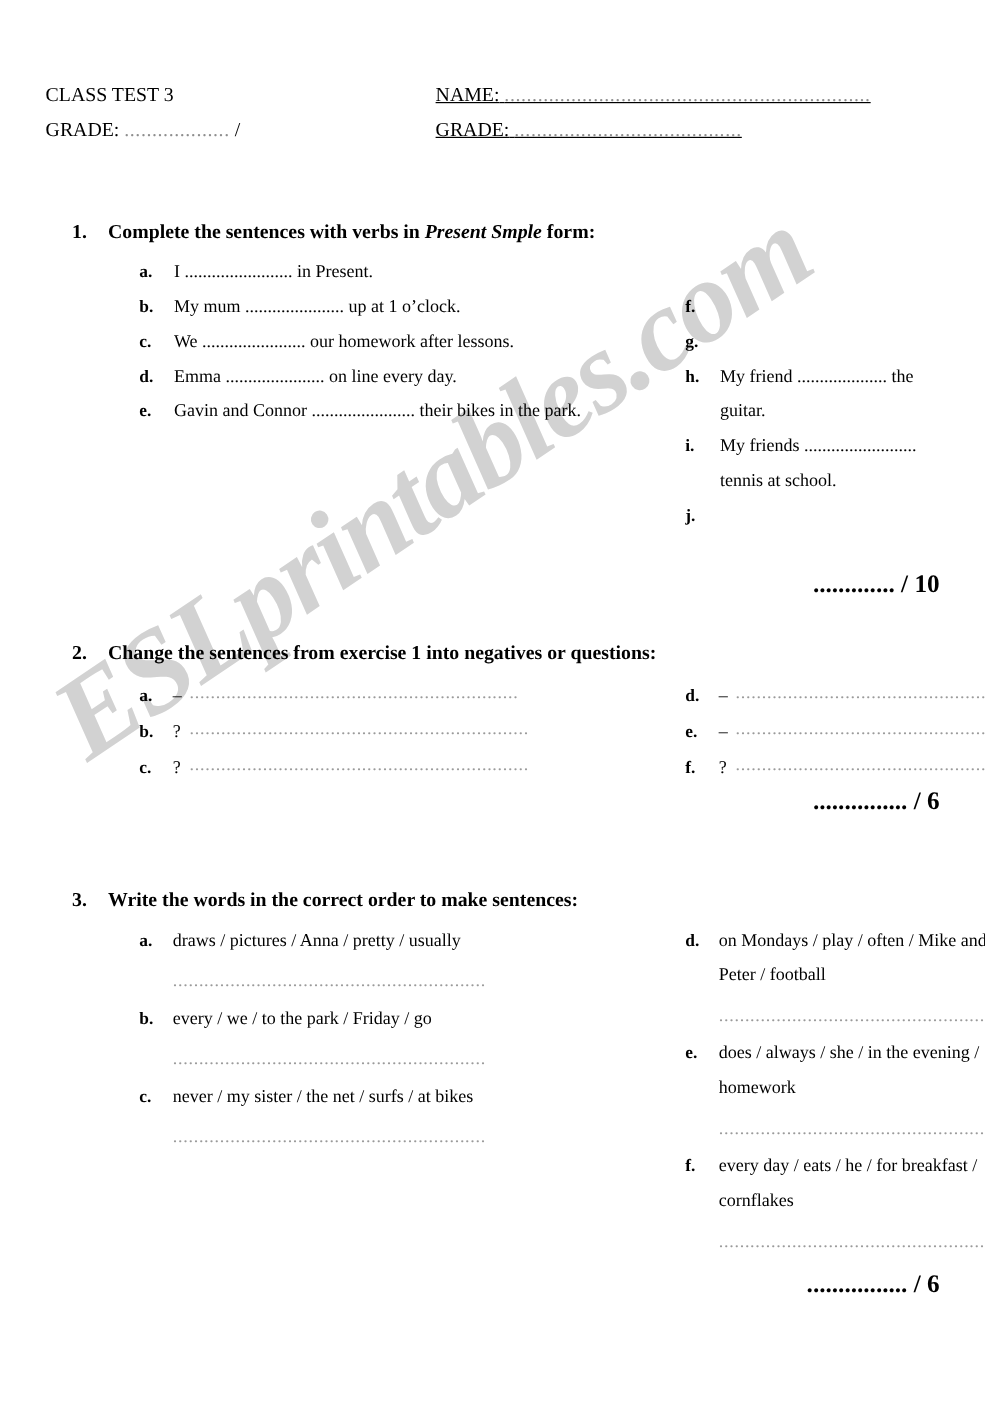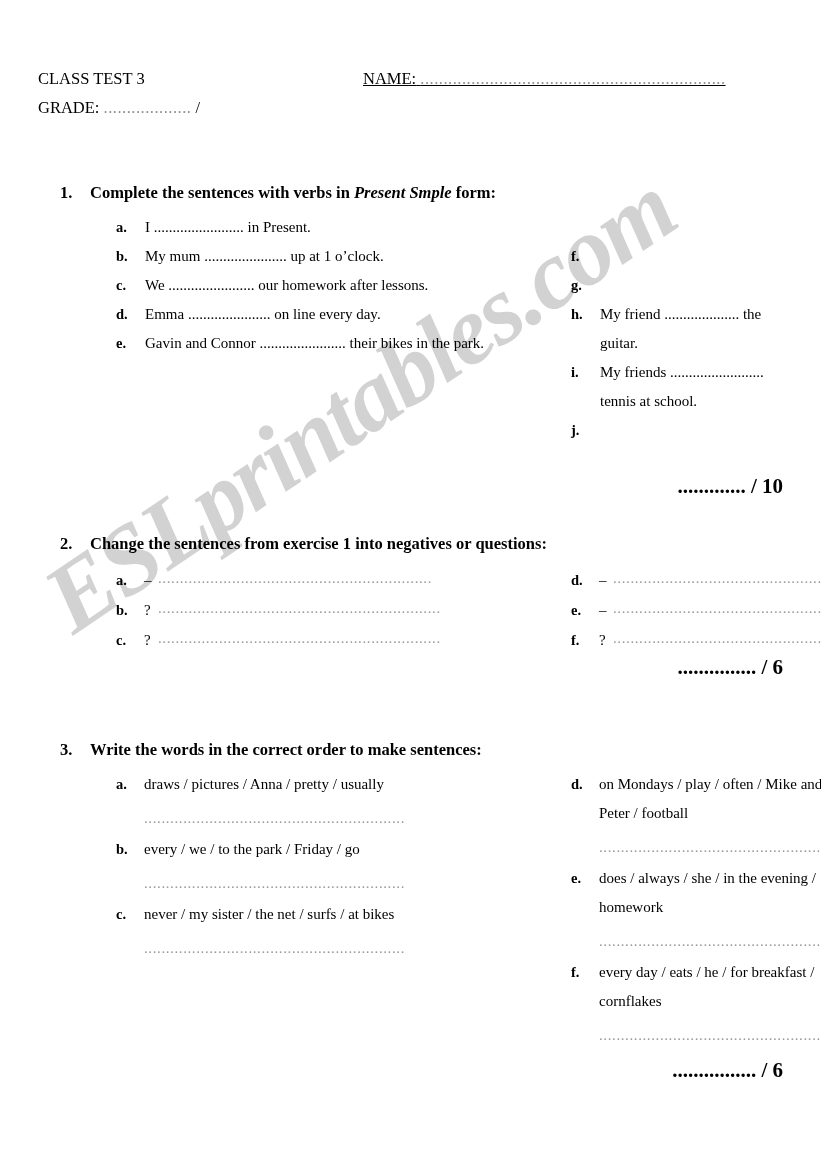--- a/index.html
+++ b/index.html
@@ -155,20 +155,24 @@
         <span>NAME:</span>
         <span class="dots-faint">..................................................................</span>
       </div>
     </div>
     <div class="hdr-row">
       <div class="hdr-left">
         <span>GRADE:</span>
         <span class="dots-faint">...................</span>
         <span>/</span>
       </div>
+      <div class="hdr-right">
+        <span>GRADE:</span>
+        <span class="dots-faint">.........................................</span>
+      </div>
     </div>
   </div>
 
   <div class="abs ex-heading" style="left:60px; top:183px;">
     <span class="ex-num">1.</span>
     <span><span>Complete the sentences with verbs in </span><em>Present Smple</em><span> form:</span></span>
   </div>
 
   <div class="cols ex1" style="left:38px; top:213px;">
     <div class="col-left" style="padding-left:78px;">

